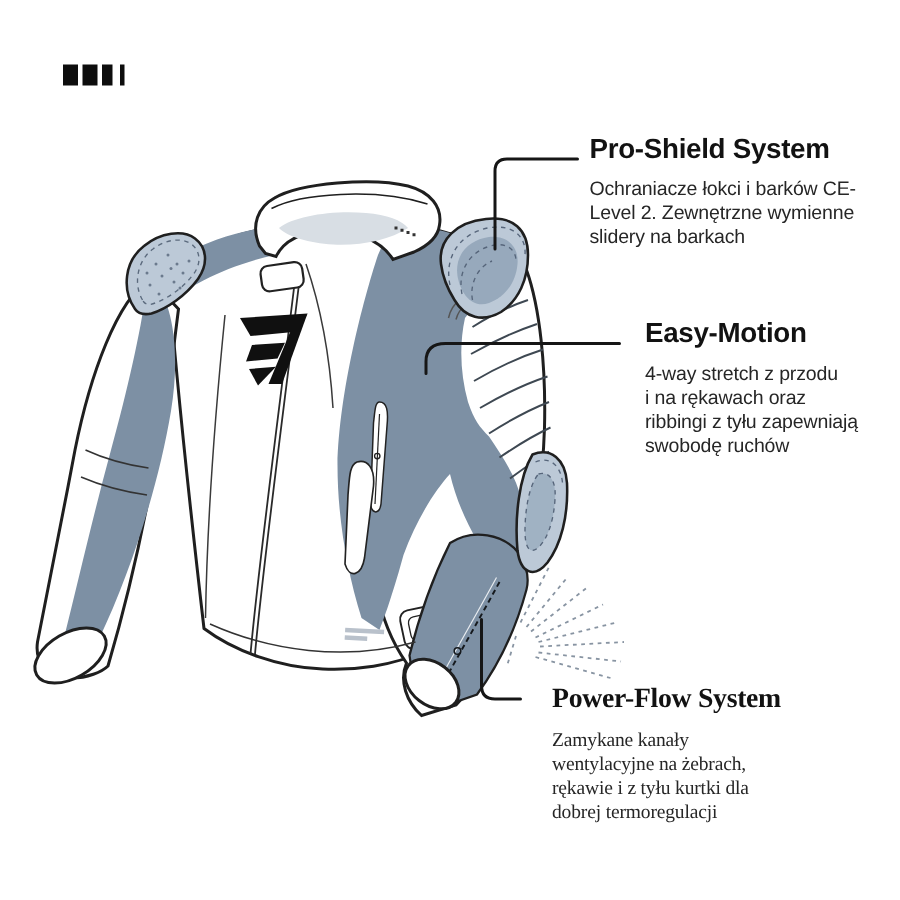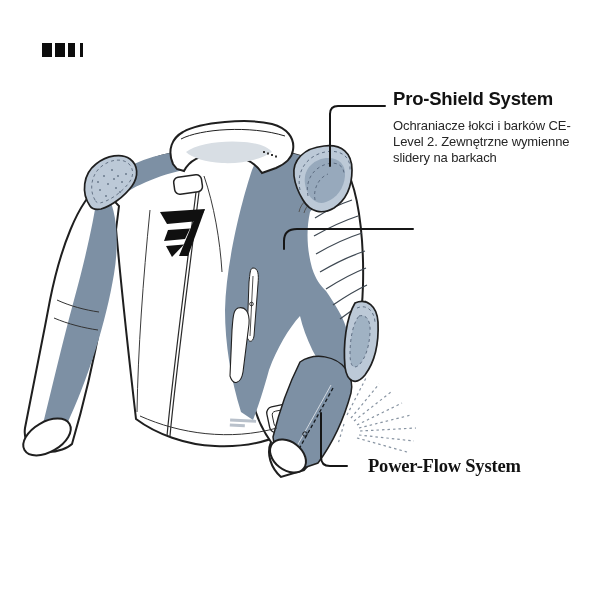--- a/index.html
+++ b/index.html
@@ -170,16 +170,27 @@
       </g>
     </g>
   </svg>
 
   <div class="callout" id="callout-pro">
     <h3>Pro-Shield System</h3>
     <p>Ochraniacze łokci i barków CE-
 Level 2. Zewnętrzne wymienne
 slidery na barkach</p>
   </div>
+  <div class="callout" id="callout-easy">
+    <h3>Easy-Motion</h3>
+    <p>4-way stretch z przodu
+i na rękawach oraz
+ribbingi z tyłu zapewniają
+swobodę ruchów</p>
+  </div>
   <div class="callout" id="callout-power">
     <h3>Power-Flow System</h3>
+    <p>Zamykane kanały
+wentylacyjne na żebrach,
+rękawie i z tyłu kurtki dla
+dobrej termoregulacji</p>
   </div>
 </div>
 
 </body></html>

